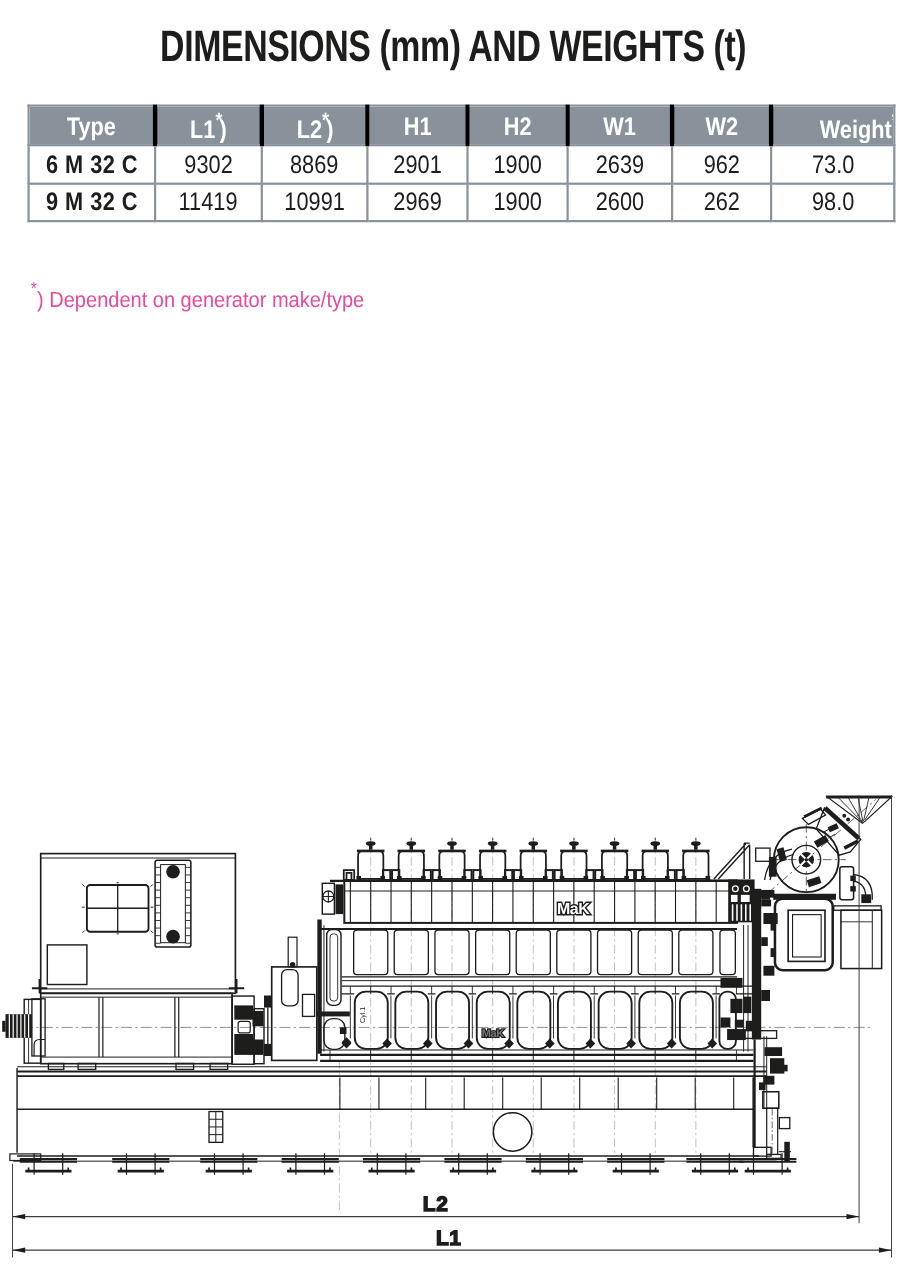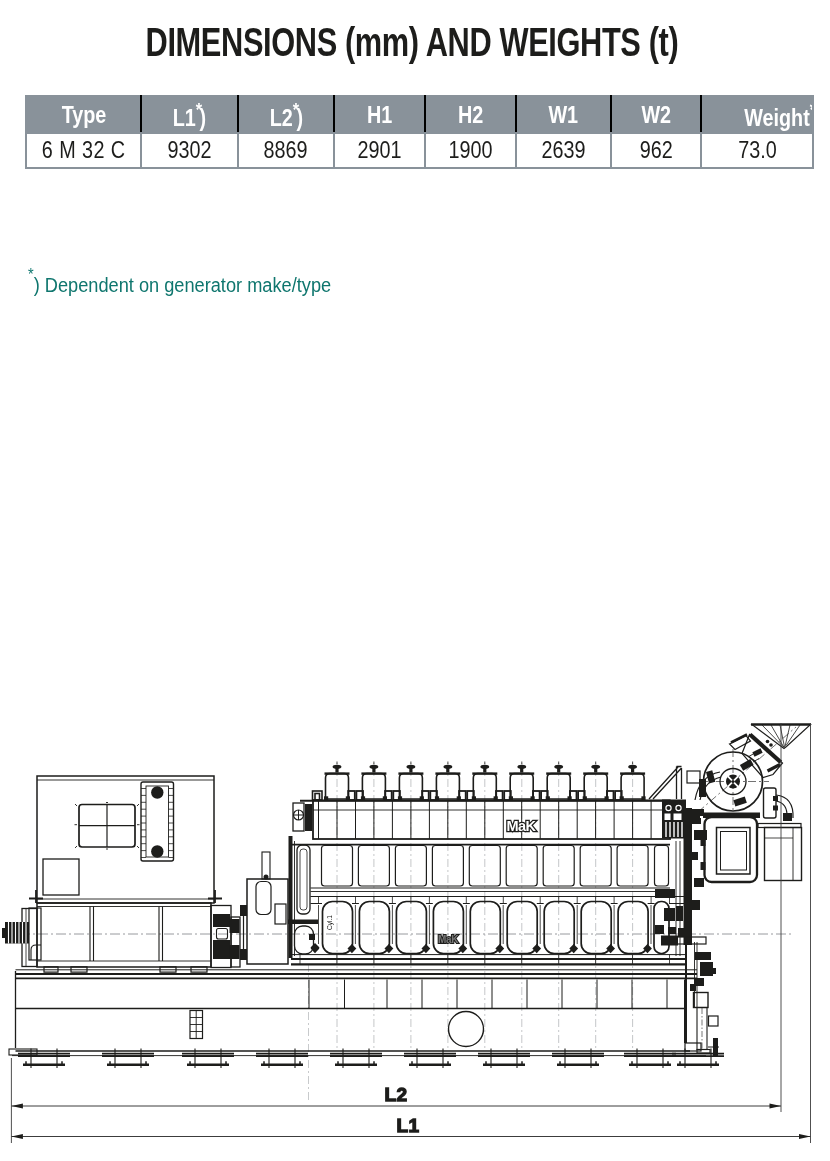--- a/index.html
+++ b/index.html
@@ -1,30 +1,30 @@
 <!DOCTYPE html>
 <html><head>
 <meta charset="utf-8">
 <style>
   html,body{margin:0;padding:0;background:#fff;}
   body{width:830px;height:1161px;position:relative;font-family:"Liberation Sans",sans-serif;overflow:hidden;}
   .title{position:absolute;left:-3.5px;top:20px;width:830px;text-align:center;font-weight:bold;font-size:40px;color:#1d1d1b;letter-spacing:-0.5px;}
   .title span{display:inline-block;transform:scaleX(0.77);transform-origin:center;white-space:nowrap;}
   table.dim{position:absolute;left:25px;top:95px;width:787px;border-collapse:collapse;table-layout:fixed;}
   table.dim td,table.dim th{border:2px solid #89929a;padding:0;text-align:center;vertical-align:middle;font-size:23px;color:#1d1d1b;overflow:hidden;}
-  table.dim th{background:#89929a;color:#fff;border-left:2px solid #fff;border-right:2px solid #000000;height:28px;font-size:23px;padding-top:2px;}
+  table.dim th{background:#89929a;color:#fff;border-left:2px solid #fff;border-right:4px solid #000000;height:28px;font-size:23px;padding-top:2px;}
   table.dim th:first-child{border-left:2px solid #89929a;}
   table.dim th:last-child{border-right:2px solid #89929a;padding-left:36px;}
   table.dim td{height:32.5px;background:#fff;}
   table.dim td span,table.dim th span{display:inline-block;transform:scaleX(0.86);white-space:nowrap;}
-  td.typ{font-weight:normal;}
+  td.typ{font-weight:bold;}
   td.typ span{transform:scaleX(0.8);letter-spacing:0.5px;}
   sup.st{font-size:15px;vertical-align:7px;}
   th sup.st{font-size:19px;vertical-align:10px;letter-spacing:-3px;}
-  .foot{position:absolute;left:28px;top:266px;font-size:20px;color:#0f766e;}
+  .foot{position:absolute;left:28px;top:254px;font-size:20px;color:#ec4899;}
   .foot .in{display:inline-block;transform:scaleX(0.91);transform-origin:left;white-space:nowrap;}
   svg text{font-family:"Liberation Sans",sans-serif;}
 </style>
 </head>
 <body>
 
 <div class="title"><span>DIMENSIONS (mm) AND WEIGHTS (t)</span></div>
 
 <table class="dim">
   <colgroup>
@@ -51,20 +51,30 @@
   <tr>
         <td class="typ"><span>6 M 32 C</span></td>
         <td><span>9302</span></td>
         <td><span>8869</span></td>
         <td><span>2901</span></td>
         <td><span>1900</span></td>
         <td><span>2639</span></td>
         <td><span>962</span></td>
         <td><span>73.0</span></td>
       </tr>
+  <tr>
+        <td class="typ"><span>9 M 32 C</span></td>
+        <td><span>11419</span></td>
+        <td><span>10991</span></td>
+        <td><span>2969</span></td>
+        <td><span>1900</span></td>
+        <td><span>2600</span></td>
+        <td><span>262</span></td>
+        <td><span>98.0</span></td>
+      </tr>
 </tbody>
   </table>
 
 <div class="foot"><span class="in"><sup class="st" style="font-size:16px;vertical-align:12px;">*</sup>) Dependent on generator make/type</span></div>
 
 <svg id="drawing" width="830" height="461" viewBox="0 700 830 461" style="position:absolute;left:0;top:700px;" fill="none" stroke="#1d1d1b" stroke-width="1.3">
 
 <g stroke="#7d8287" stroke-width="0.8" stroke-dasharray="10 3 2 3">
 <line x1="2" y1="934" x2="793" y2="934"></line>
 </g>

